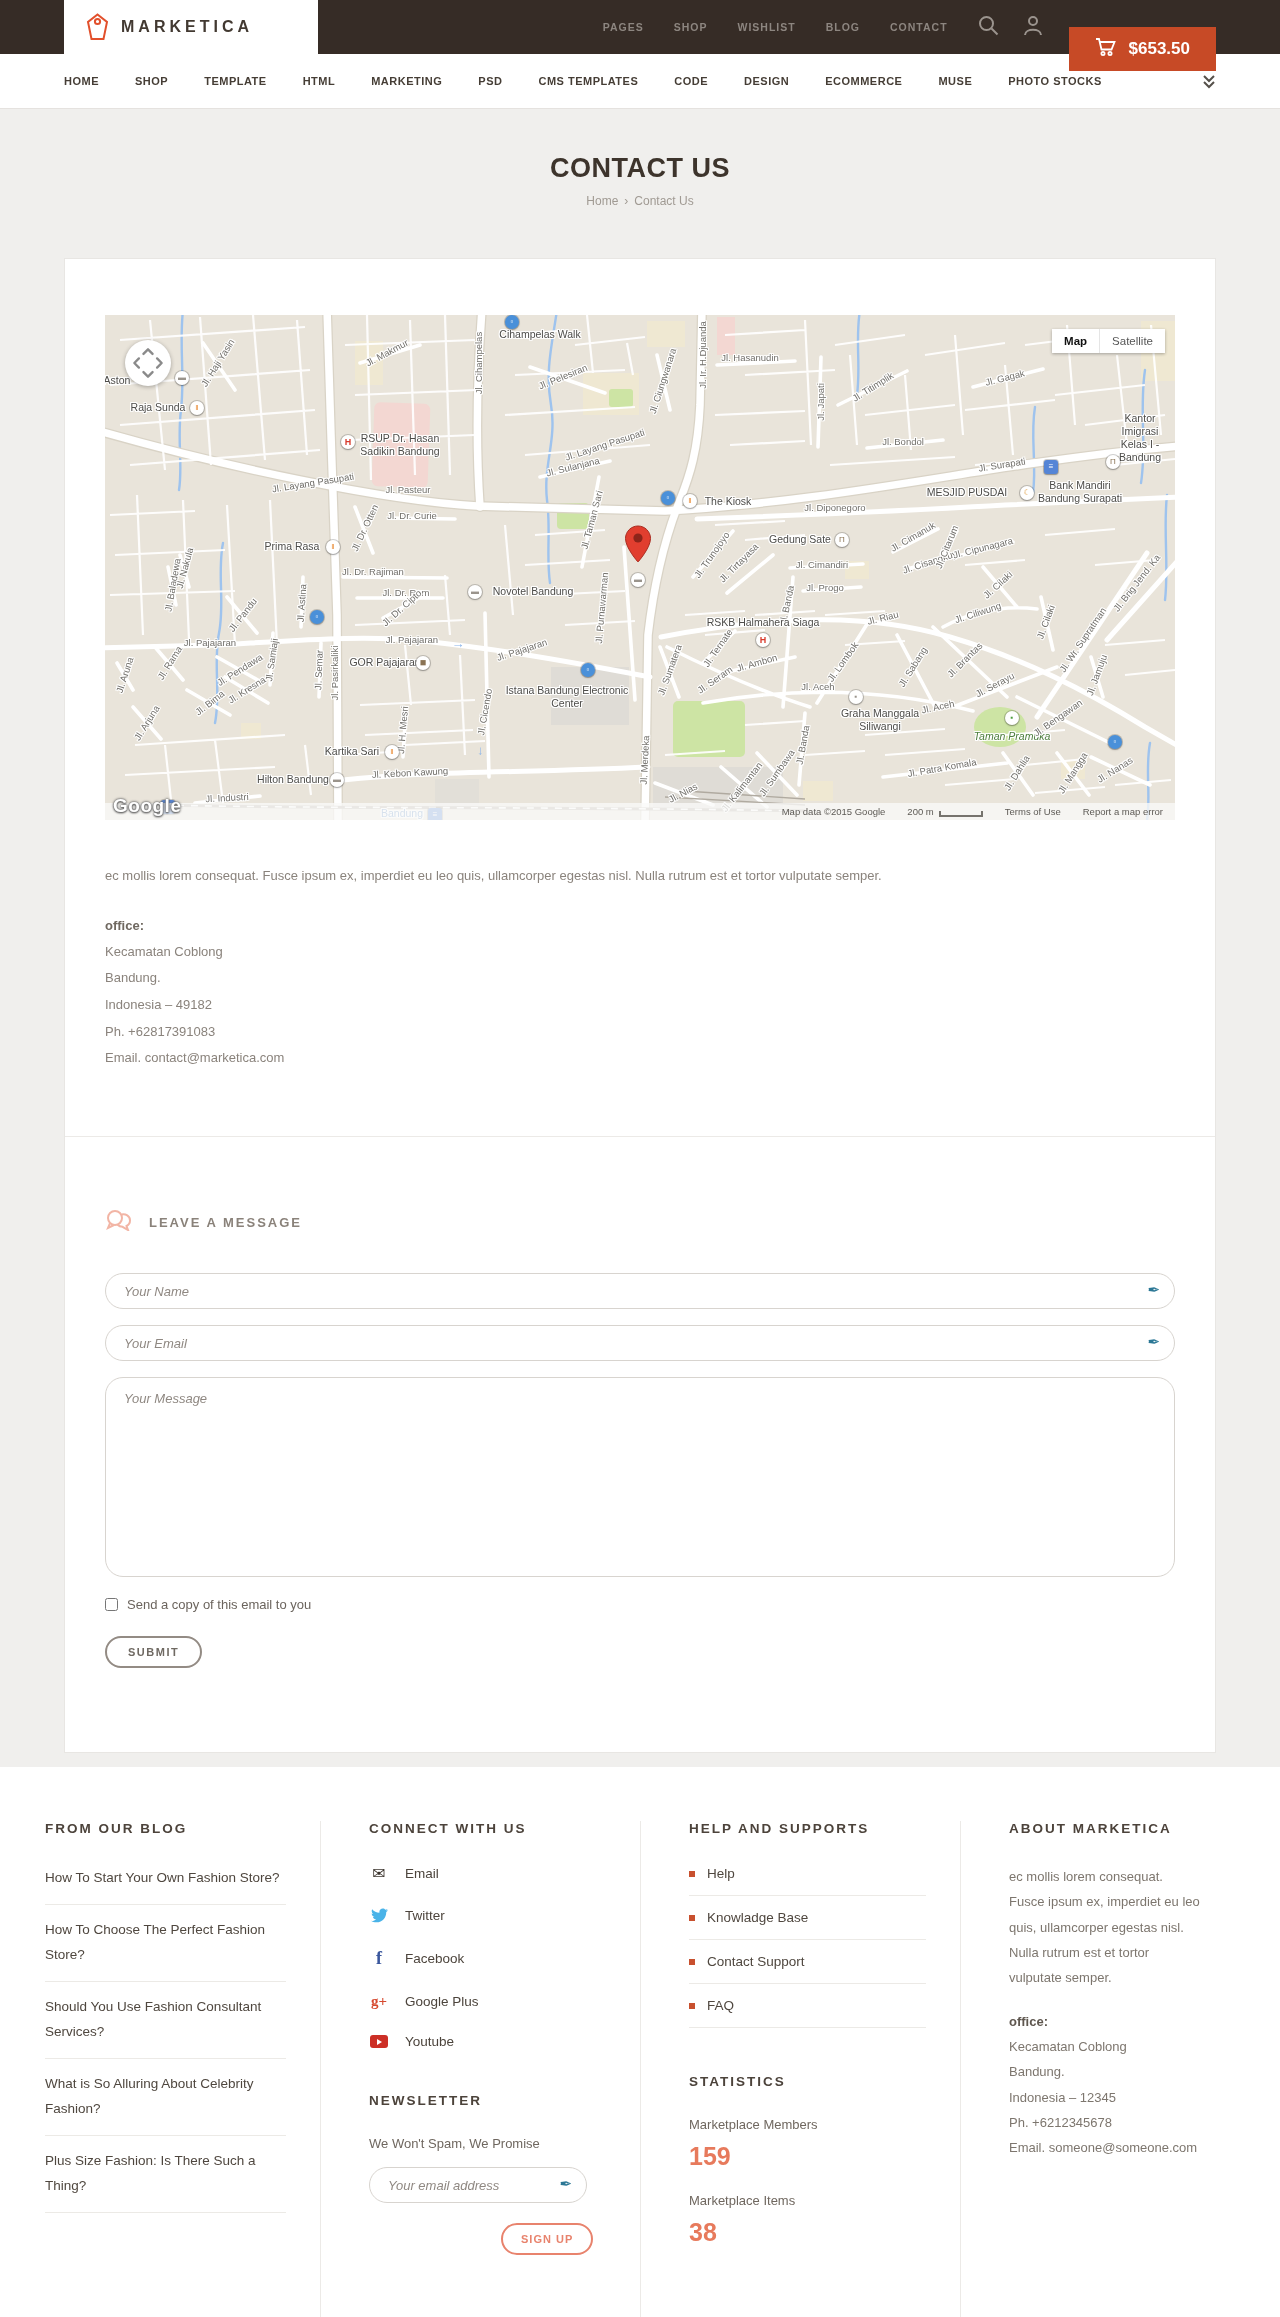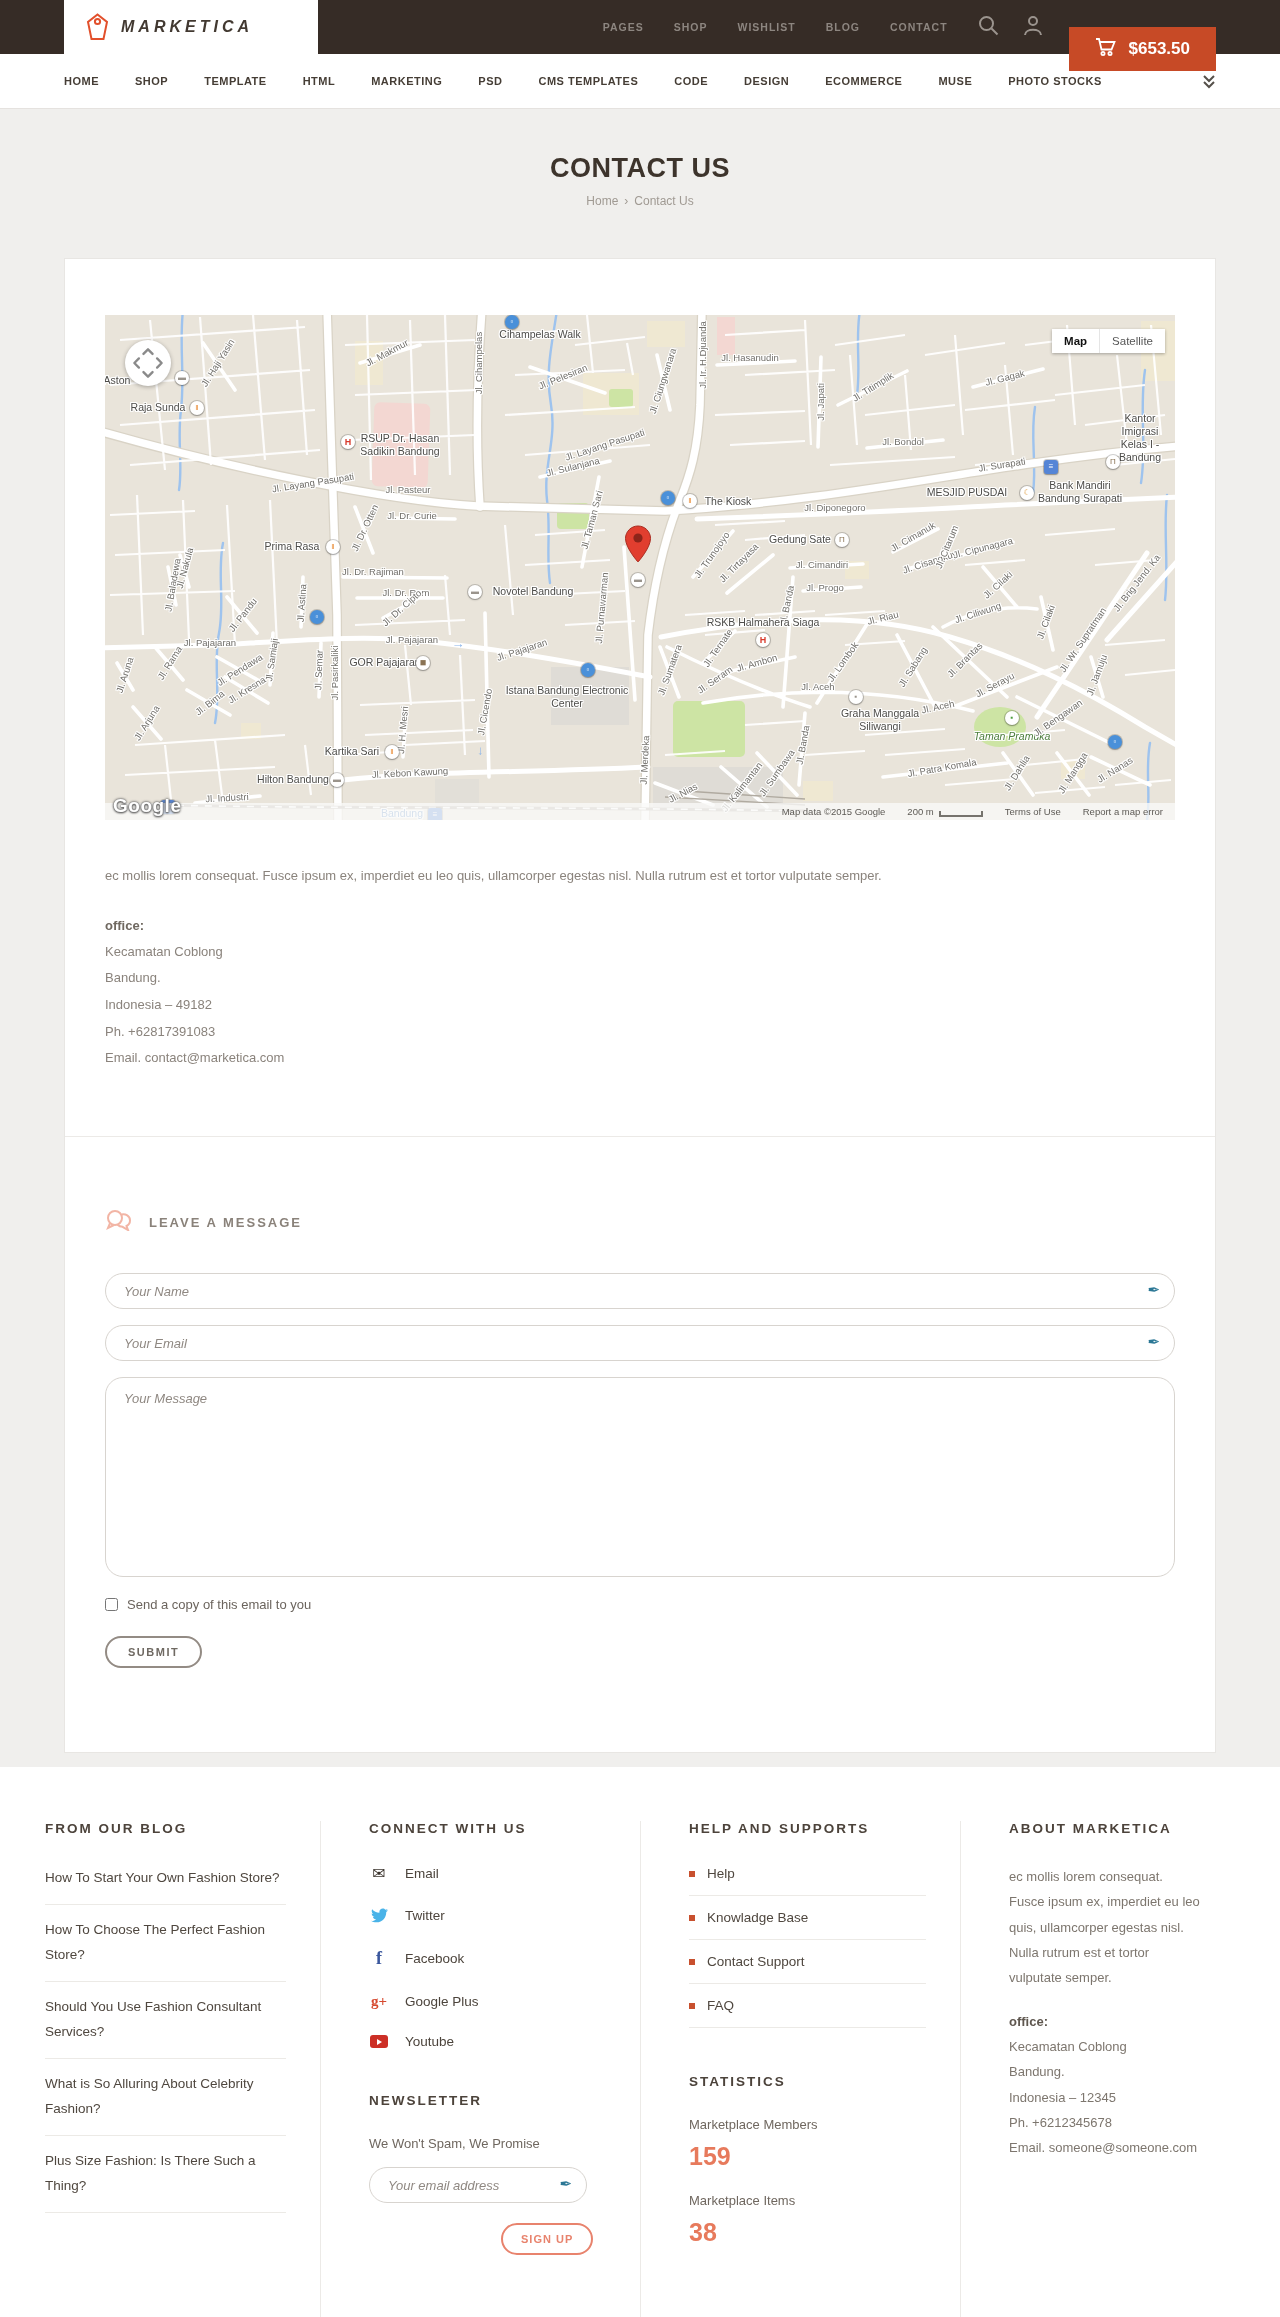--- a/index.html
+++ b/index.html
@@ -4,21 +4,21 @@
 <style>
   * { margin:0; padding:0; box-sizing:border-box; }
   html,body { background:#f0efed; }
   body { width:1280px; font-family:"Liberation Sans","DejaVu Sans",sans-serif; color:#4a423a; }
   .container { width:1152px; margin:0 auto; }
   a { text-decoration:none; color:inherit; cursor:pointer; }
 
   
   .topbar { background:#362c26; height:54px; }
   .topbar-inner { display:flex; align-items:center; height:54px; }
-  .logo-box { background:#fff; height:54px; width:254px; display:flex; align-items:center; gap:12px; padding-left:22px;font-style:italic; }
+  .logo-box { background:#fff; height:54px; width:254px; display:flex; align-items:center; gap:12px; padding-left:22px; }
   .logo-text { font-size:16px; font-weight:bold; letter-spacing:4px; color:#423931; }
   .top-nav { display:flex; gap:30px; margin-left:auto; align-items:center; }
   .top-nav-item { font-size:10.5px; font-weight:bold; letter-spacing:1px; color:#8d8680; }
   .top-icons { display:flex; align-items:center; gap:24px; margin-left:30px; margin-right:26px; }
   .cart { background:#c74a26; height:44px; display:flex; align-items:center; gap:12px; padding:0 26px; color:#fff; font-size:17px; font-weight:bold;margin-top:44px; }
 
   
   .subnav { background:#fff; border-bottom:1px solid #e5e2df; }
   .subnav-inner { display:flex; align-items:center; height:54px; gap:36px; }
   .subnav-item { font-size:11px; font-weight:bold; letter-spacing:.5px; color:#453d35; white-space:nowrap; }

